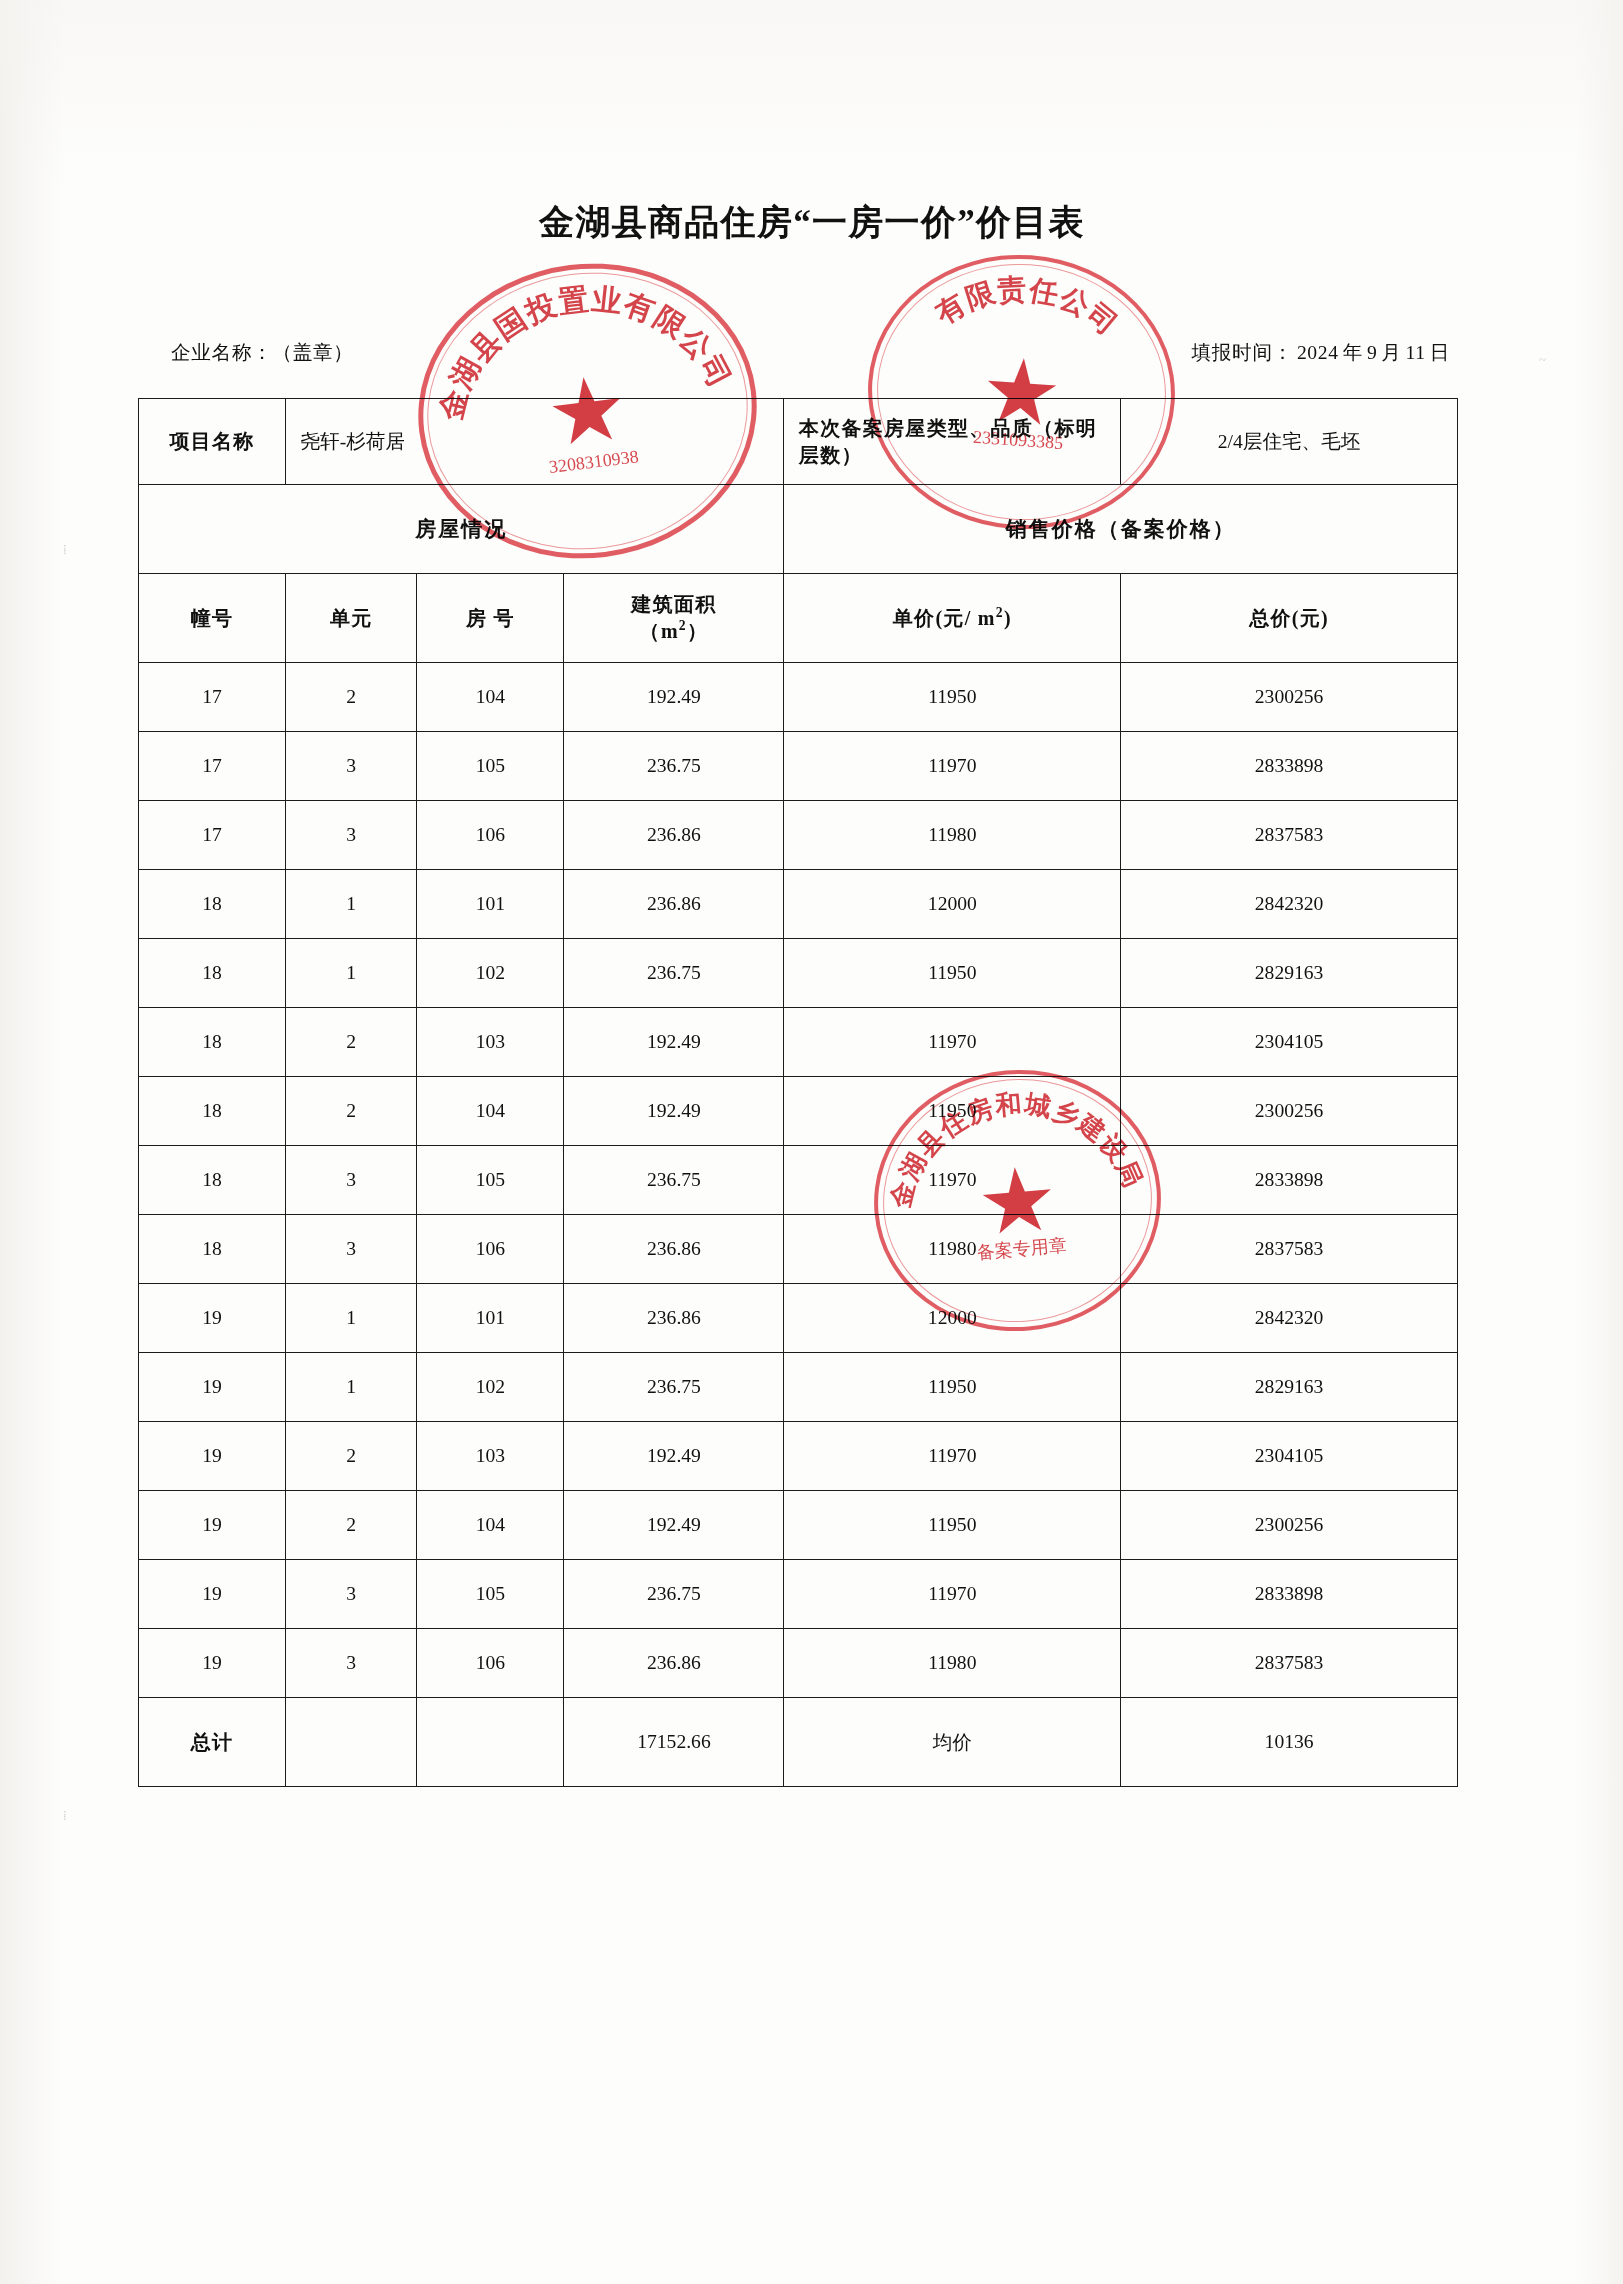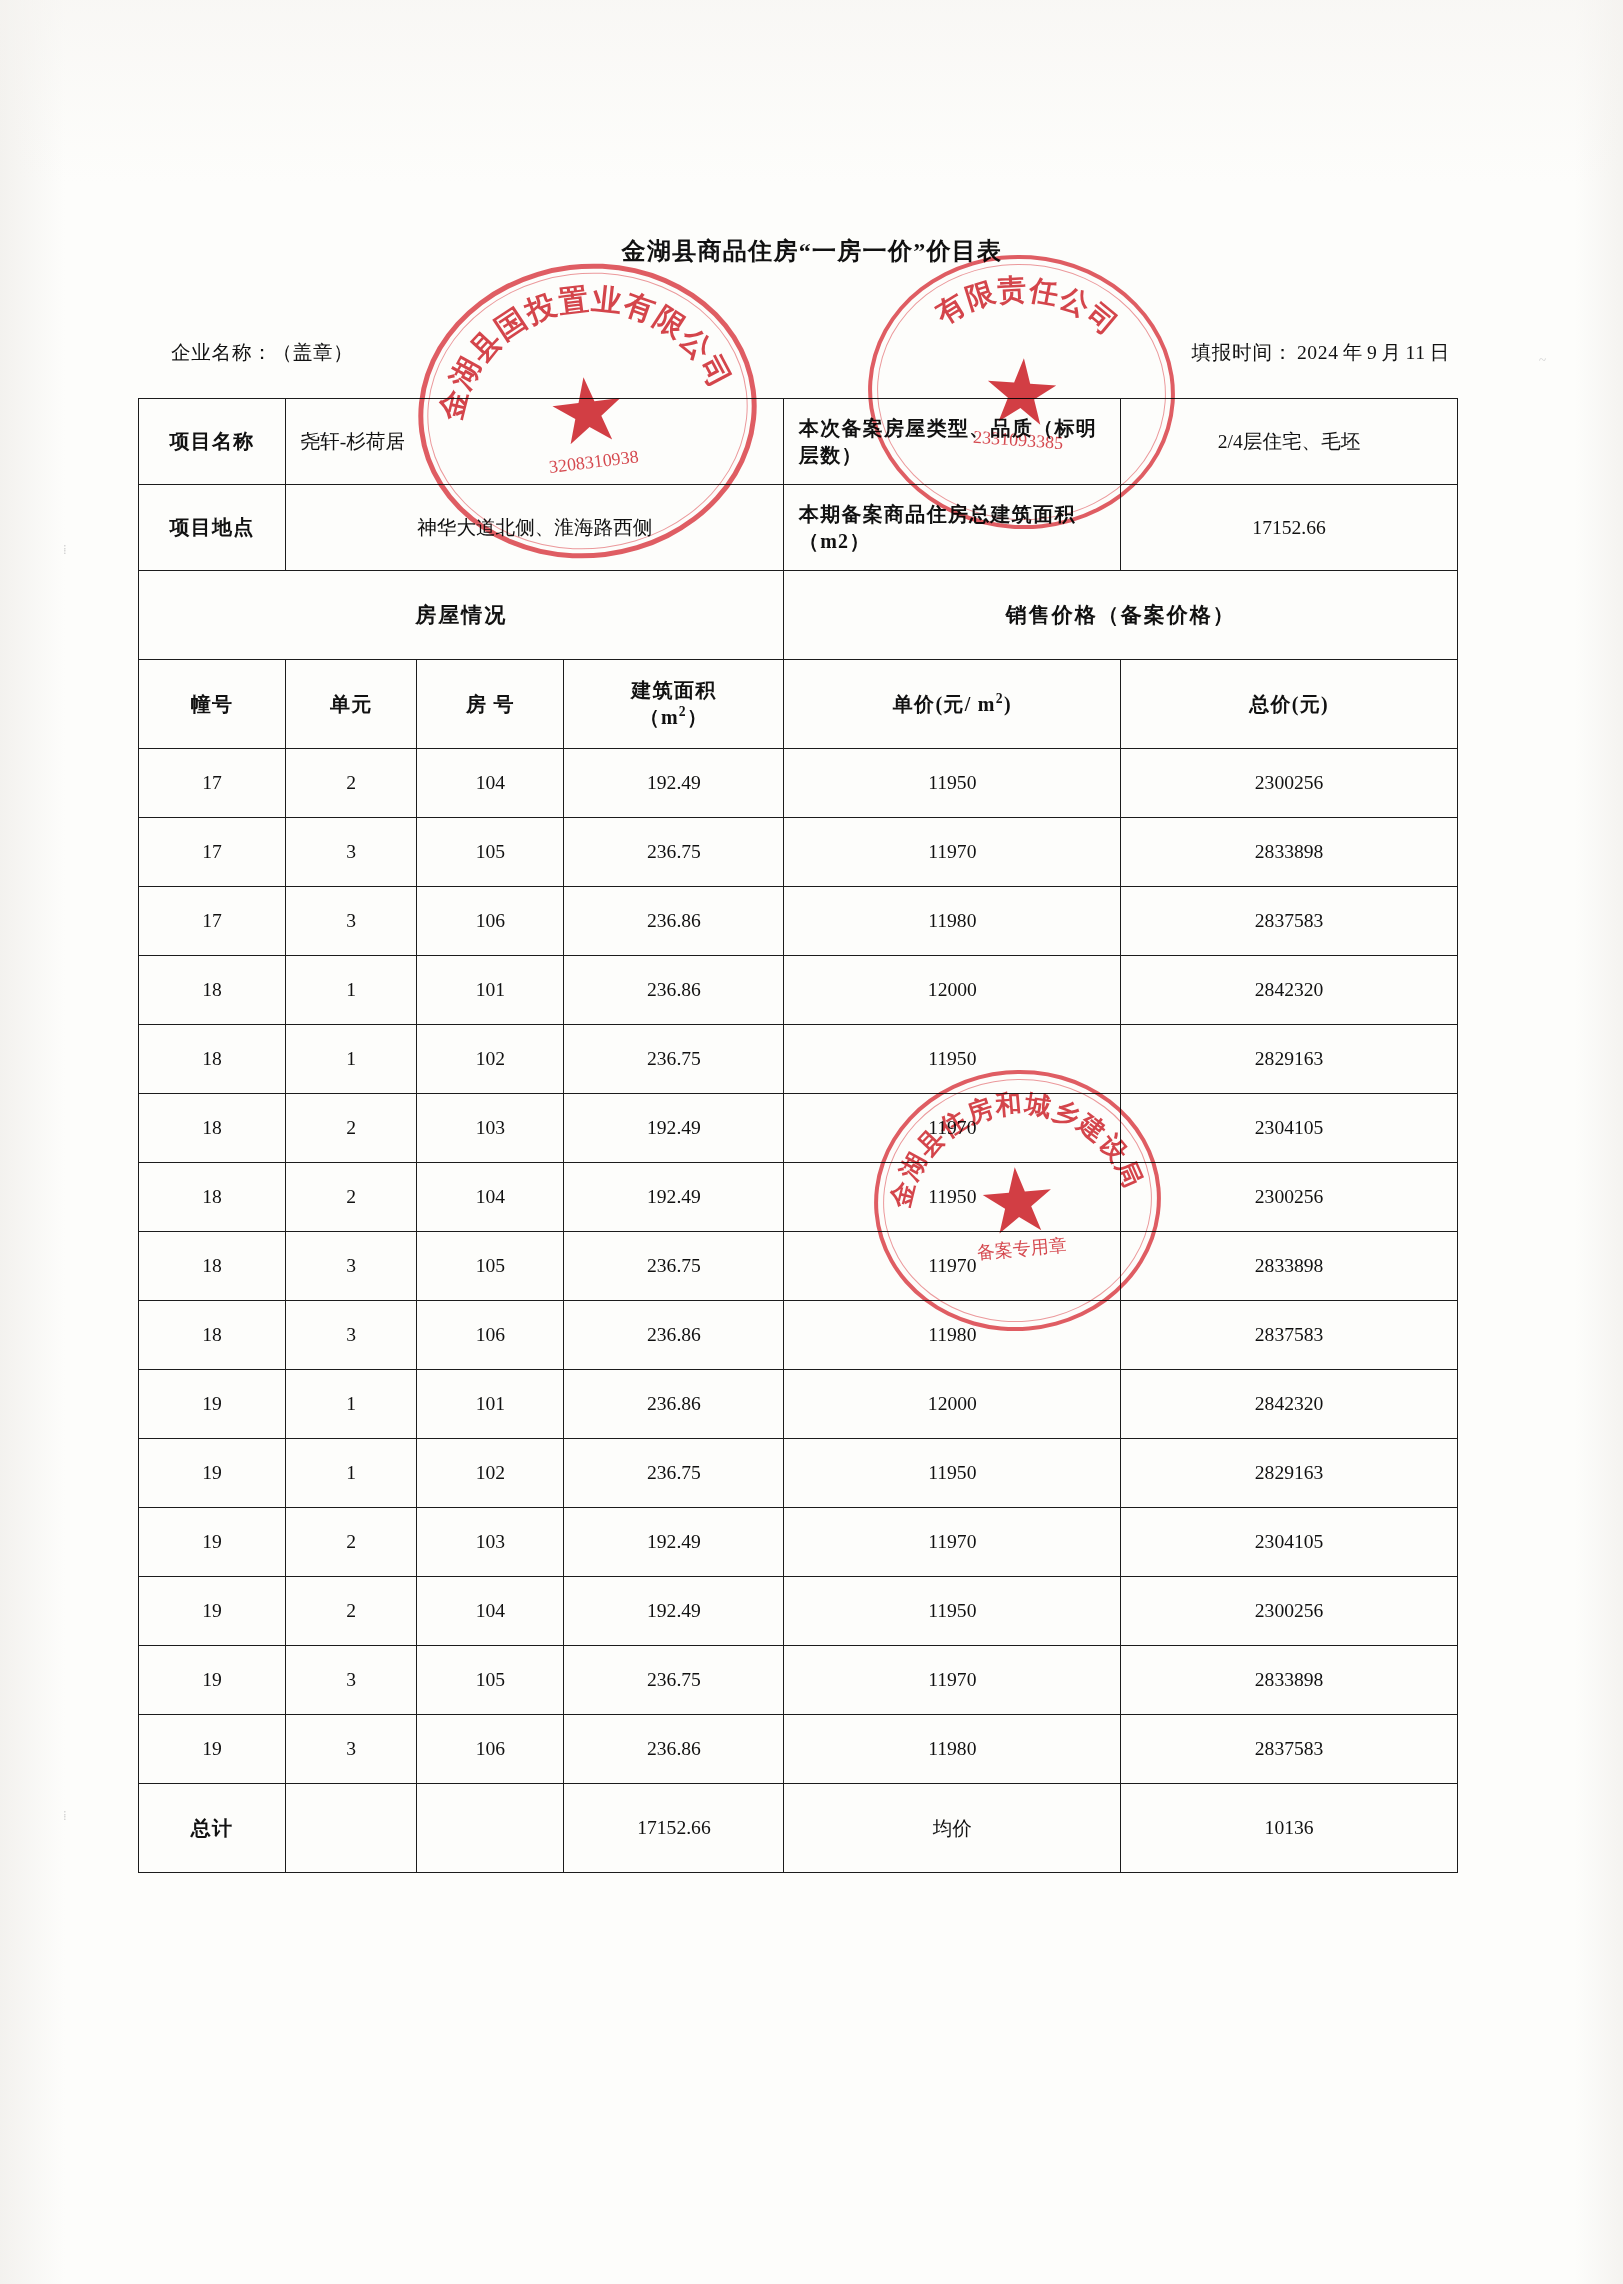--- a/index.html
+++ b/index.html
@@ -25,25 +25,24 @@
       linear-gradient(90deg, rgba(236,234,230,0.6) 0%, rgba(253,253,251,0) 4%),
       linear-gradient(270deg, rgba(238,236,232,0.6) 0%, rgba(253,253,251,0) 3%);
     pointer-events: none;
   }
   .doc-title {
     position: absolute;
     top: 199px;
     left: 0;
     width: 100%;
     text-align: center;
-    font-size: 24px;
+    font-size: 35px;
     font-weight: bold;
     letter-spacing: 1.3px;
     font-family: "Liberation Serif", "DejaVu Serif", serif;
-    margin-top: 36px;
   }
   .meta-row {
     position: absolute;
     top: 339px;
     left: 171px;
     width: 1279px;
     display: flex;
     justify-content: space-between;
     font-size: 19.6px;
     letter-spacing: 0.7px;
@@ -199,26 +198,20 @@
         <col class="c5">
         <col class="c6">
     </colgroup>
     <tbody>
       <tr class="tall">
         <td class="h-label">项目名称</td>
         <td colspan="3" class="left-pad">尧轩-杉荷居</td>
         <td class="left-pad h-label">本次备案房屋类型、品质（标明层数）</td>
         <td>2/4层住宅、毛坯</td>
       </tr>
-      <tr class="tall">
-        <td class="h-label">项目地点</td>
-        <td colspan="3">神华大道北侧、淮海路西侧</td>
-        <td class="left-pad h-label">本期备案商品住房总建筑面积（m2）</td>
-        <td>17152.66</td>
-      </tr>
       <tr class="mid">
         <td colspan="4" class="section-head">房屋情况</td>
         <td colspan="2" class="section-head">销售价格（备案价格）</td>
       </tr>
       <tr class="mid">
         <td class="col-head">幢号</td>
         <td class="col-head">单元</td>
         <td class="col-head">房 号</td>
         <td class="col-head">
           <div>建筑面积</div>

